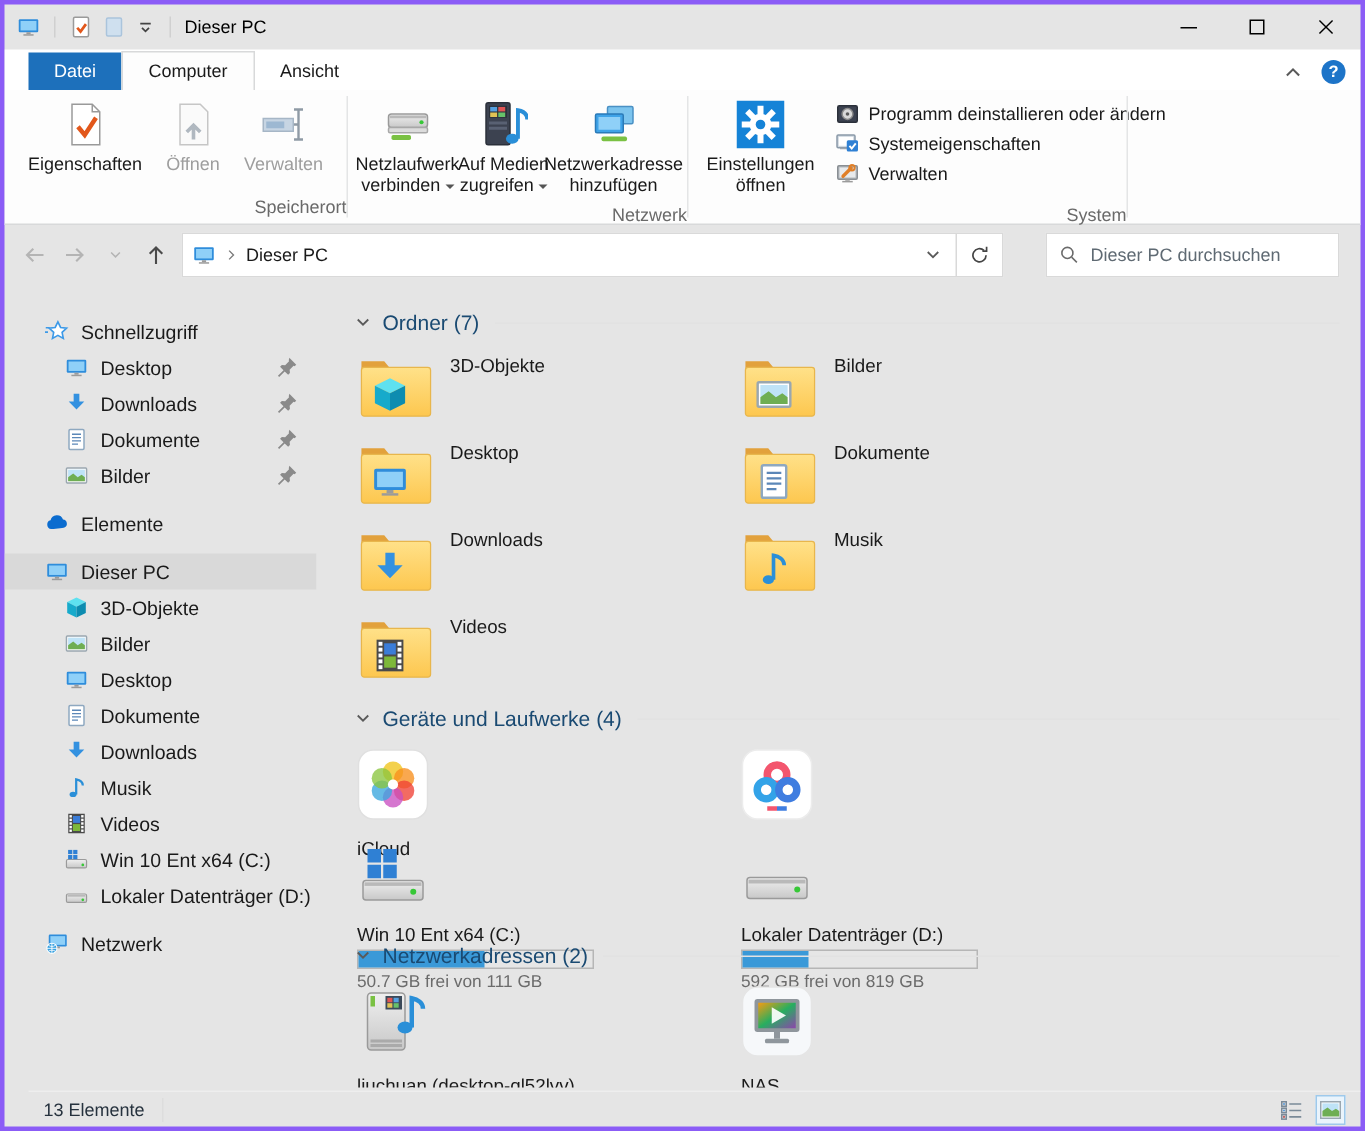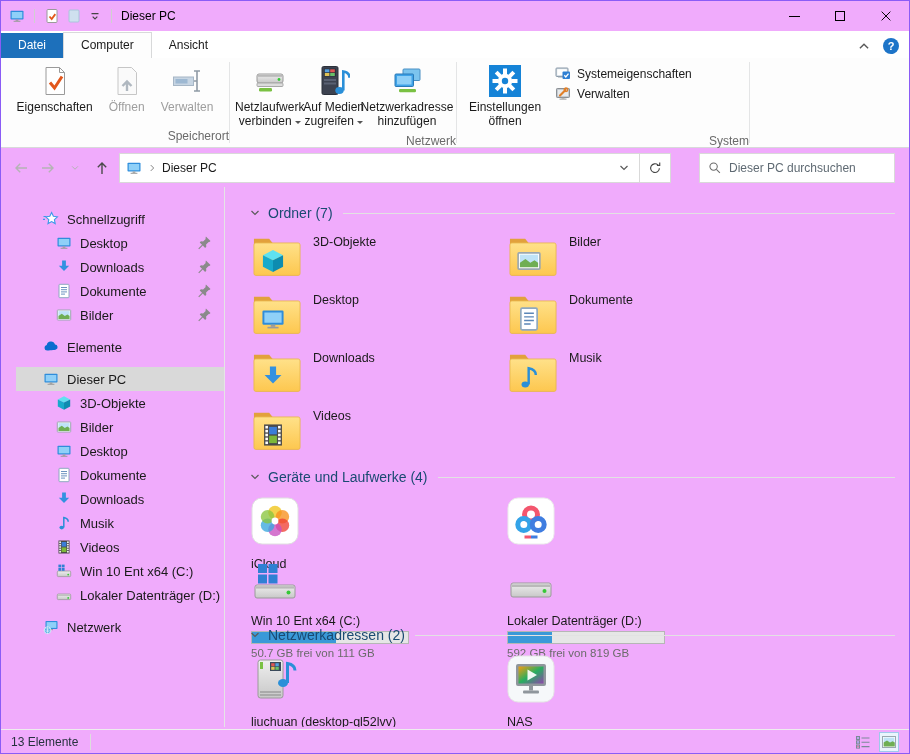--- a/index.html
+++ b/index.html
@@ -1,35 +1,35 @@
 <!DOCTYPE html>
 <html><head>
 <meta charset="utf-8">
 <style>
   * { box-sizing:border-box; margin:0; padding:0; }
   html,body { width:910px; height:754px; }
   body { font-family:"Liberation Sans", sans-serif; font-size:12px; color:#1a1a1a; background:#fff; }
-  .window { position:relative; width:910px; height:754px; background:#f0abfc; border:1px solid #8b5cf6; overflow:hidden; }
+  .window { position:relative; width:910px; height:754px; background:#e5e5e5; border:3px solid #8b5cf6; overflow:hidden; }
 
   
   .titlebar { height:30px; display:flex; align-items:center; padding-left:8px; }
   .qat { display:flex; align-items:center; gap:6px; }
   .qat-sep { width:1px; height:14px; background:#d0d0d0; margin:0 3px; }
   .win-title { margin-left:6px; font-size:12px; color:#000; }
   .win-controls { margin-left:auto; display:flex; height:30px; }
   .wc { width:46px; height:30px; display:flex; align-items:center; justify-content:center; }
   .wc-min-glyph { width:11px; height:1px; background:#000; }
   .wc-max-glyph { width:10px; height:10px; border:1px solid #000; }
   .ico16 { width:16px; height:16px; display:block; }
   .ico14 { width:14px; height:14px; display:block; }
 
   
   .tabrow { height:27px; display:flex; align-items:flex-end; position:relative; background:#fff; }
   .tab { padding:5px 17px 6px; font-size:12px; cursor:default; }
-  .tab-file { background:#1d70bb; color:#fff; margin-left:0; }
+  .tab-file { background:#1d70bb; color:#fff; margin-left:16px; }
   .tab-active { border:1px solid #d8d9da; border-bottom:none; background:#fdfdfd; }
   .tabrow-right { position:absolute; right:10px; bottom:4px; display:flex; align-items:center; gap:12px; }
   .help-circle { width:16px; height:16px; border-radius:50%; background:#1d74c8; color:#fff; font-size:11px; font-weight:bold; display:flex; align-items:center; justify-content:center; }
 
   
   .ribbon { height:90px; background:#fdfdfd; border-bottom:1px solid #d8d9da; display:flex; align-items:stretch; }
   .rgroup { display:flex; flex-direction:column; }
   .rgroup-content { flex:1; display:flex; align-items:flex-start; padding:4px 6px 0; }
   .rgroup-label { text-align:right; color:#6a6a6a; font-size:12px; padding:2px 0 4px; }
   .rsep { width:1px; background:#e4e5e6; margin:4px 0; }
@@ -47,21 +47,21 @@
   .navbtn { width:27px; height:27px; display:flex; align-items:center; justify-content:center; }
   .addrbox { flex:1; height:30px; border:1px solid #d9d9d9; display:flex; align-items:center; margin-left:4px; background:#fff; }
   .addr-crumb { display:flex; align-items:center; gap:5px; padding:0 6px; flex:1; }
   .addr-sep { width:1px; height:28px; background:#d9d9d9; }
   .addr-btn { width:30px; height:28px; display:flex; align-items:center; justify-content:center; }
   .searchbox { width:196px; height:30px; border:1px solid #d9d9d9; margin-left:28px; display:flex; align-items:center; padding:0 8px; gap:7px; background:#fff; }
   .searchbox input { border:none; outline:none; flex:1; font-family:"Liberation Sans",sans-serif; font-size:12px; color:#333; min-width:0; }
   .searchbox input::placeholder { color:#5f6a73; }
 
   
-  .main { position:absolute; top:186px; bottom:26px; left:0; right:0; display:flex;padding-left:15px; }
+  .main { position:absolute; top:186px; bottom:26px; left:0; right:0; display:flex; }
   .sidebar { width:209px; border-right:1px solid #e5e5e5; padding-top:20px; overflow:hidden; flex:none; }
   .snode { height:24px; display:flex; align-items:center; gap:8px; font-size:13px; position:relative; cursor:default; white-space:nowrap; }
   .lv0 { padding-left:27px; }
   .lv1 { padding-left:40px; }
   .snode.sel { background:#d9d9d9; }
   .pin { position:absolute; right:12px; top:4px; }
   .sgap { height:8px; }
 
   .content { flex:1; padding:14px 14px 0 24px; overflow:hidden; }
   .sect-head { display:flex; align-items:center; color:#1a4a72; font-size:14px; margin-top:4px; }
@@ -75,21 +75,21 @@
   .overlay { position:absolute; left:9px; top:15px; width:26px; height:26px; }
   .dev-tile { display:flex; align-items:flex-start; gap:10px; height:52px;flex-direction:column; }
   .ico48 { width:48px; height:48px; display:block; flex:none; }
   .drive-info { display:flex; flex-direction:column; gap:3px; margin-top:1px; }
   .drive-name { font-size:12.5px; }
   .drive-bar { width:158px; height:13px; border:1px solid #b6b6b6; background:#e6e6e6; }
   .drive-bar-fill { height:100%; background:#3a99d8; }
   .drive-free { font-size:11.5px; color:#6b6b6b; }
 
   
-  .statusbar { position:absolute; left:0; right:0; bottom:0; height:24px; border-top:1px solid #eee; display:flex; align-items:center; padding:0 10px; }
+  .statusbar { position:absolute; left:16px; right:0; bottom:0; height:24px; border-top:1px solid #eee; display:flex; align-items:center; padding:0 10px; }
   .status-count { color:#26323e; font-size:12px; }
   .status-sep { width:1px; height:16px; background:#ddd; margin-left:12px; }
   .status-views { margin-left:auto; display:flex; align-items:center; gap:6px; }
   .viewbtn { width:20px; height:20px; display:flex; align-items:center; justify-content:center; }
   .viewbtn.active { border:1px solid #9ec9eb; background:#eaf4fc; }
 </style>
 </head>
 <body>
 
 <svg width="0" height="0" style="position:absolute">
@@ -478,20 +478,26 @@
           <div class="rbtn">
             <svg class="ico32">
                 <use href="#r-gear"></use>
               </svg>
             <span class="rlabel"><span>Einstellungen</span><br>
             <span>öffnen</span></span>
           </div>
           <div class="sys-rows">
             <div class="srow">
               <svg class="ico16">
+                  <use href="#s-program"></use>
+                </svg>
+              <span>Programm deinstallieren oder ändern</span>
+            </div>
+            <div class="srow">
+              <svg class="ico16">
                   <use href="#s-sysprops"></use>
                 </svg>
               <span>Systemeigenschaften</span>
             </div>
             <div class="srow">
               <svg class="ico16">
                   <use href="#s-manage"></use>
                 </svg>
               <span>Verwalten</span>
             </div>

